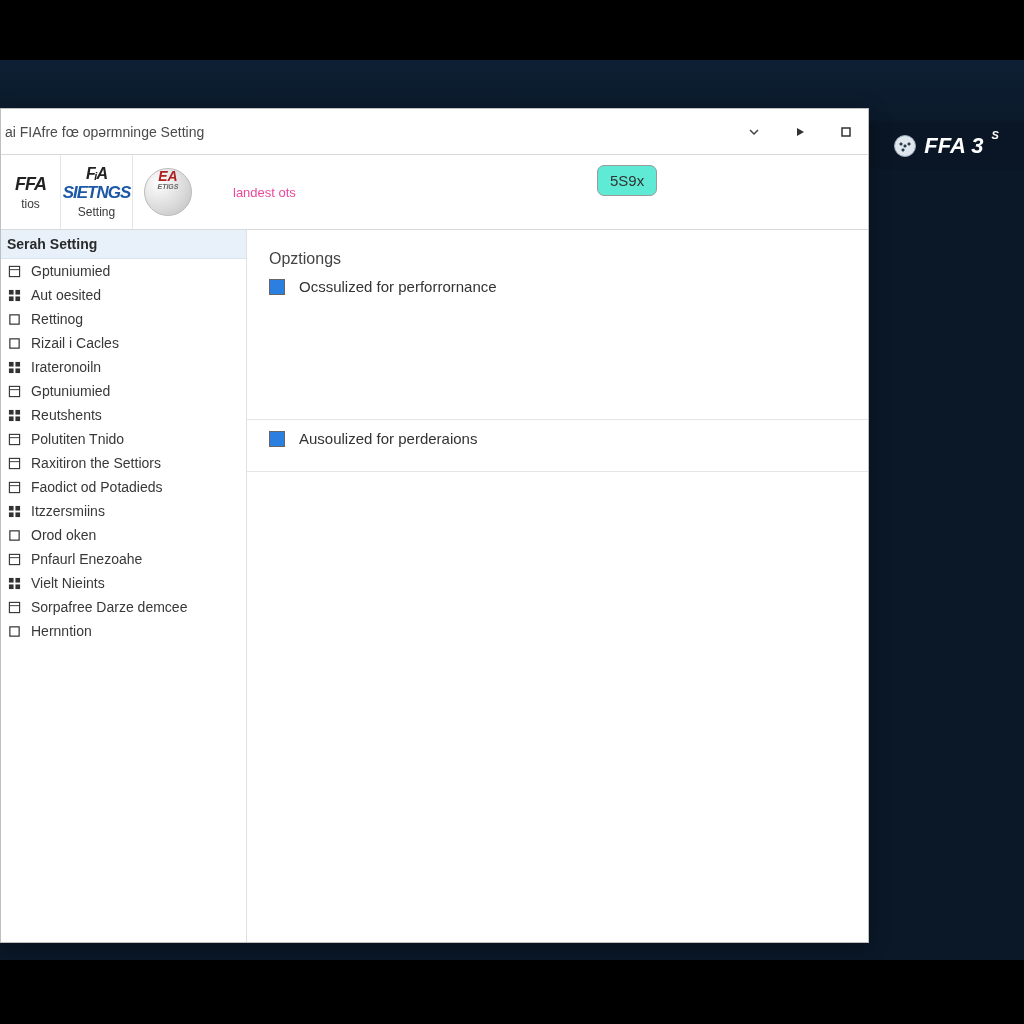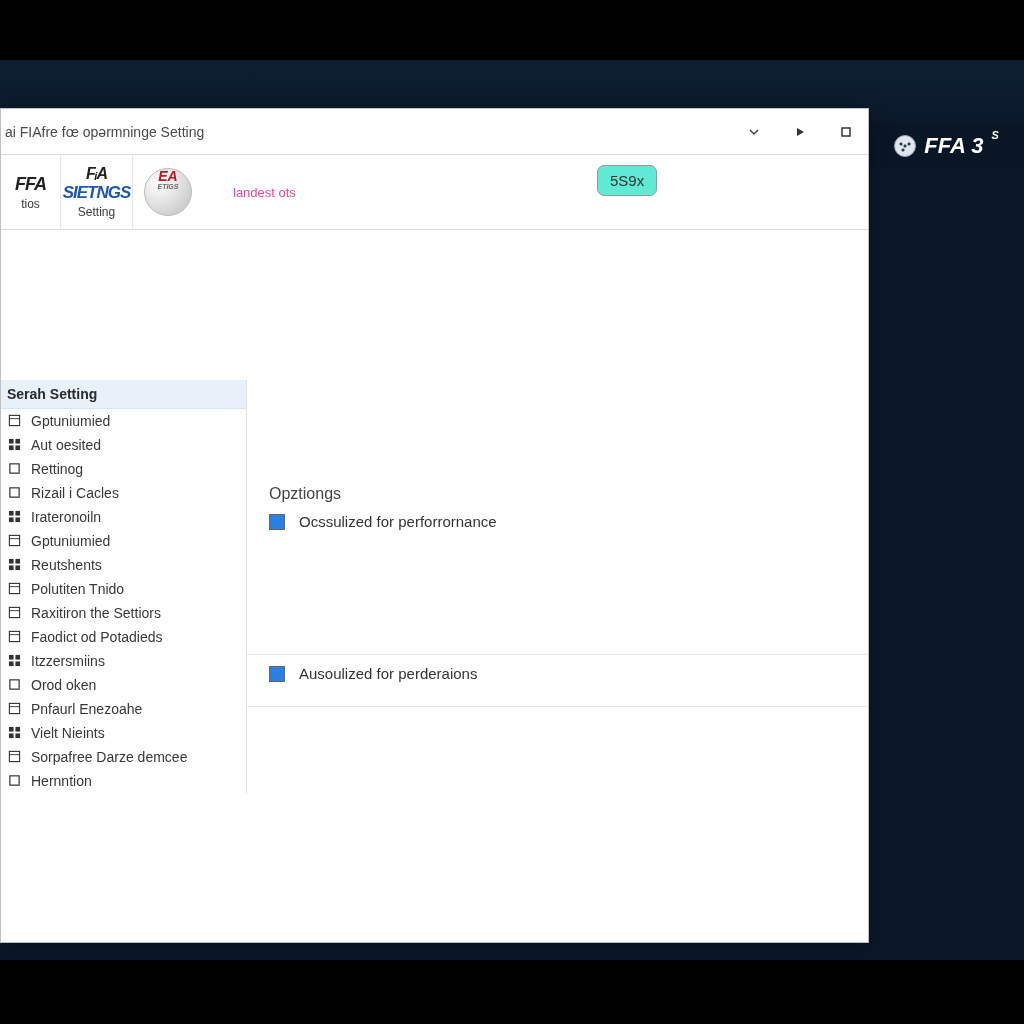--- a/index.html
+++ b/index.html
@@ -75,21 +75,21 @@
   .header-label { color:#ec4899; font-size: 13px; }
   .pill {
     position:absolute; left: 555px; top: 10px;
     padding: 6px 12px;
     border: 1.5px solid #9a9a9a;
     border-radius: 7px;
     font-size: 15px; color:#333; background:#5eead4;margin-left:41px;
   }
 
   
-  .bodyrow { display:flex; height: calc(100% - 46px - 75px); align-items: center; }
+  .bodyrow { display:flex; height: calc(100% - 46px - 75px); }
   .sidebar {
     width: 246px;
     border-right: 1px solid #e1e1e1;
     font-size: 14px; color:#2a2a2a;
     overflow:auto;
   }
   .sidebar-header {
     background: #e8f0fa;
     border-bottom: 1px solid #d6e4f4;
     padding: 6px 6px;

